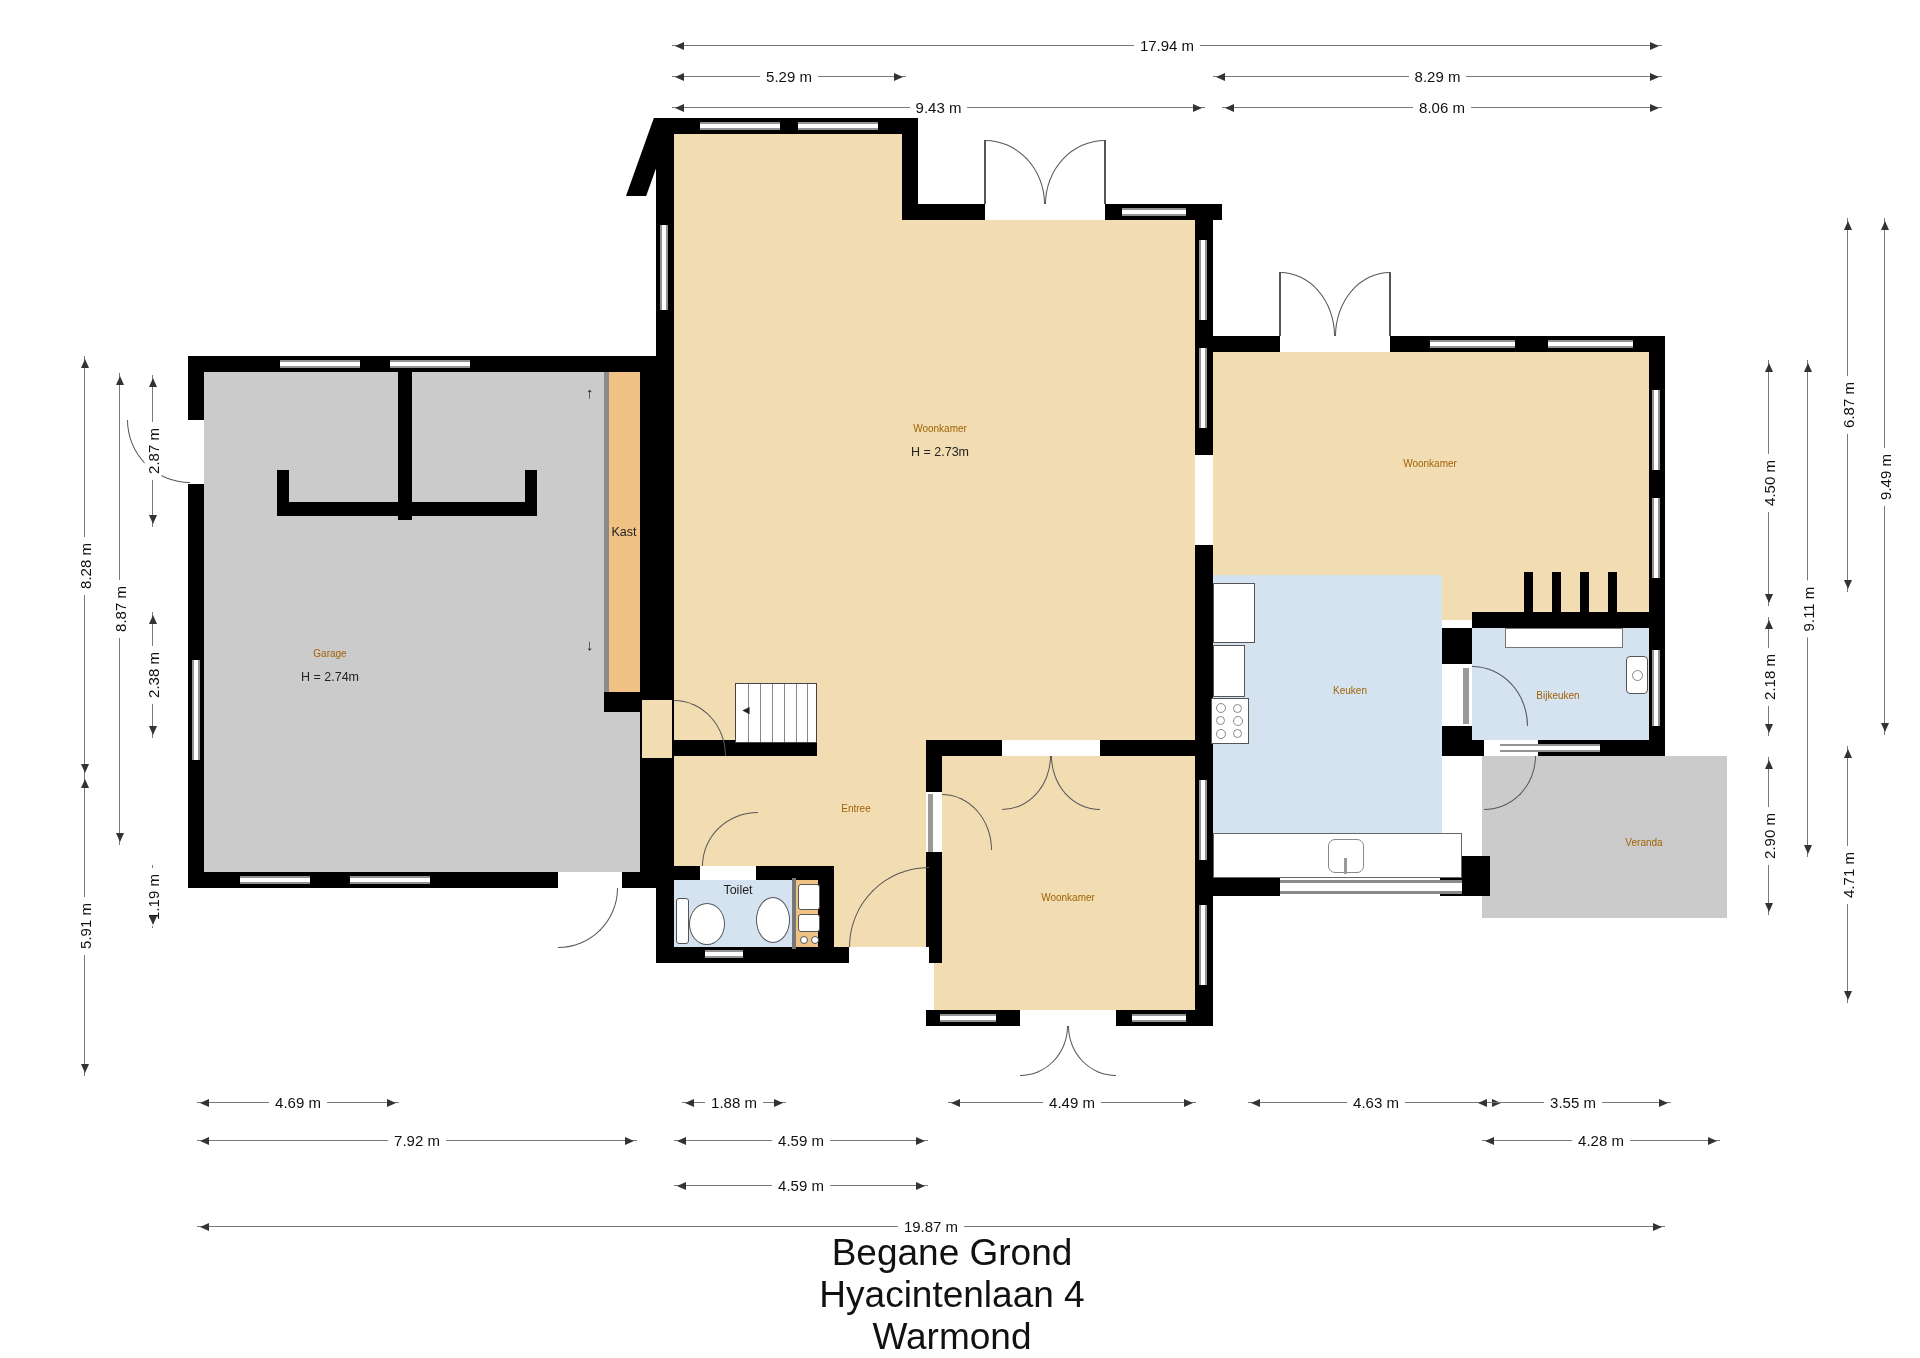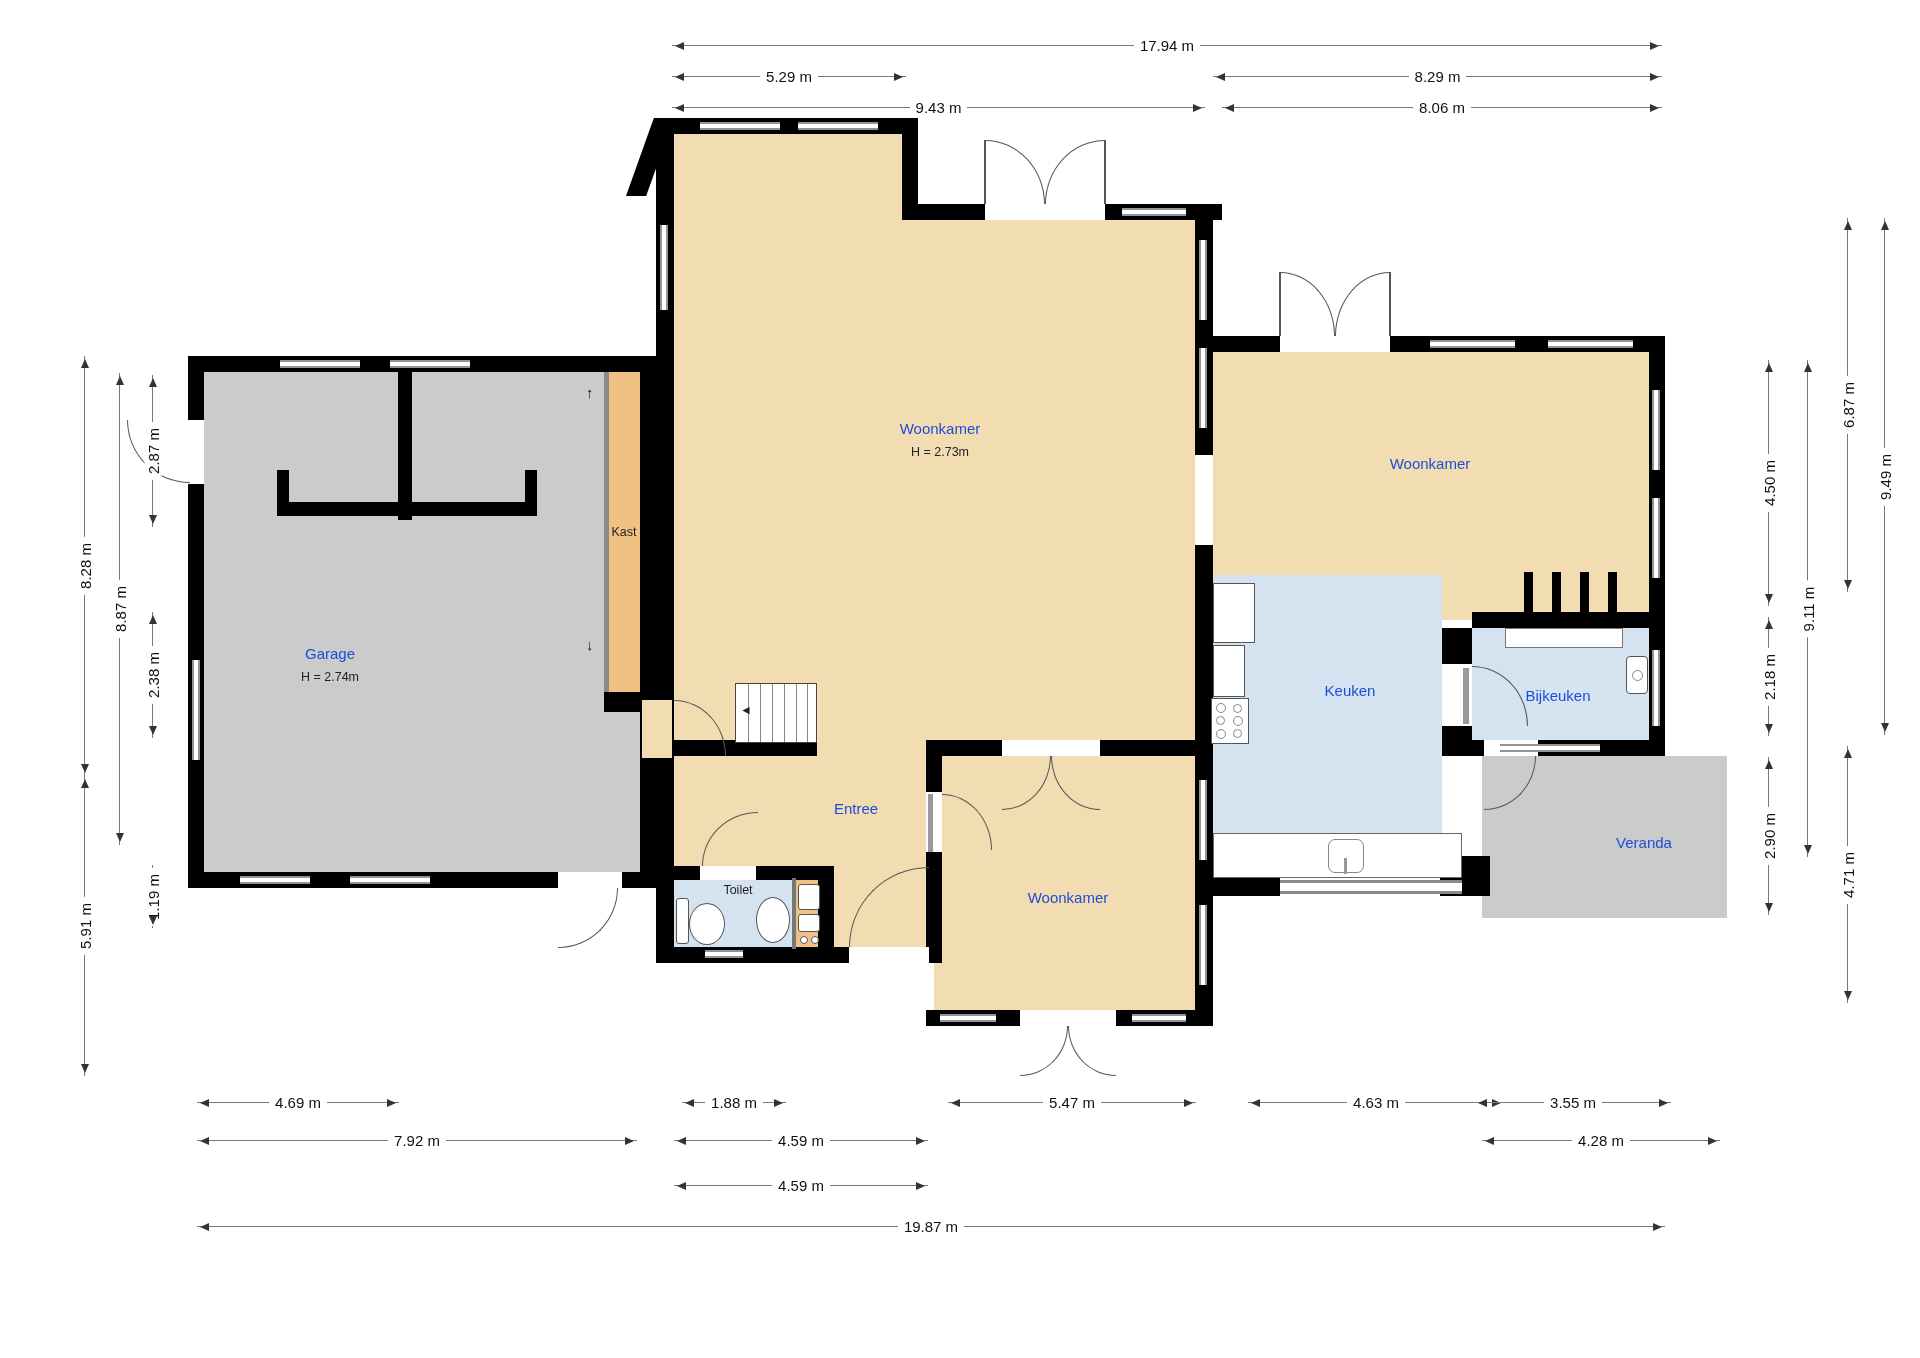--- a/index.html
+++ b/index.html
@@ -17,21 +17,21 @@
   .winL{height:14px;border-top:3px solid #8a8a8a;border-bottom:3px solid #8a8a8a}
   .arc{border:0 solid #555;background:transparent}
   .arc-tl{border-top:1.5px solid #555;border-left:1.5px solid #555;border-top-left-radius:100%}
   .arc-tr{border-top:1.5px solid #555;border-right:1.5px solid #555;border-top-right-radius:100%}
   .arc-bl{border-bottom:1.5px solid #555;border-left:1.5px solid #555;border-bottom-left-radius:100%}
   .arc-br{border-bottom:1.5px solid #555;border-right:1.5px solid #555;border-bottom-right-radius:100%}
   .leaf{background:#555}
   .leaf-g{background:#999}
   .fx{background:#fff;border:1px solid #555}
   .rnd{border-radius:50%}
-  .rl{position:absolute;transform:translate(-50%,-50%);font-size:15px;color:#1d4ed8;white-space:nowrap;text-align:left}
+  .rl{position:absolute;transform:translate(-50%,-50%);font-size:10px;color:#a16207;white-space:nowrap;text-align:left}
   .rs{position:absolute;transform:translate(-50%,-50%);font-size:12.5px;color:#222;white-space:nowrap}
   .dh{position:absolute;height:0;border-top:1px solid #787878}
   .dh::before{content:"";position:absolute;left:-1px;top:-4.5px;width:0;height:0;border:4px solid transparent;border-right:9px solid #333}
   .dh::after{content:"";position:absolute;right:-1px;top:-4.5px;width:0;height:0;border:4px solid transparent;border-left:9px solid #333}
   .dv{position:absolute;width:0;border-left:1px solid #787878}
   .dv::before{content:"";position:absolute;top:-1px;left:-4.5px;width:0;height:0;border:4px solid transparent;border-bottom:9px solid #333}
   .dv::after{content:"";position:absolute;bottom:-1px;left:-4.5px;width:0;height:0;border:4px solid transparent;border-top:9px solid #333}
   .dl{position:absolute;left:50%;top:0;transform:translate(-50%,-52%);background:#fff;padding:0 6px;font-size:15px;color:#111;white-space:nowrap}
   .dv .dl{left:0;top:50%;transform:translate(-50%,-50%) rotate(-90deg)}
   .sd{position:absolute;font-size:15px;color:#222}
@@ -263,21 +263,21 @@
       <span class="dl">9.49 m</span>
     </div>
 
   <div class="dh" style="left:197px;top:1102px;width:202px">
       <span class="dl">4.69 m</span>
     </div>
   <div class="dh" style="left:682px;top:1102px;width:104px">
       <span class="dl">1.88 m</span>
     </div>
   <div class="dh" style="left:948px;top:1102px;width:248px">
-      <span class="dl">5.47 m</span>
+      <span class="dl">4.49 m</span>
     </div>
   <div class="dh" style="left:1248px;top:1102px;width:256px">
       <span class="dl">4.63 m</span>
     </div>
   <div class="dh" style="left:1475px;top:1102px;width:196px">
       <span class="dl">3.55 m</span>
     </div>
   <div class="dh" style="left:197px;top:1140px;width:440px">
       <span class="dl">7.92 m</span>
     </div>
@@ -287,13 +287,18 @@
   <div class="dh" style="left:1482px;top:1140px;width:238px">
       <span class="dl">4.28 m</span>
     </div>
   <div class="dh" style="left:674px;top:1185px;width:254px">
       <span class="dl">4.59 m</span>
     </div>
   <div class="dh" style="left:197px;top:1226px;width:1468px">
       <span class="dl">19.87 m</span>
     </div>
 
+  <div class="title">
+    <div>Begane Grond</div>
+    <div>Hyacintenlaan 4</div>
+    <div>Warmond</div>
+  </div>
 </div>
 
 </body></html>

